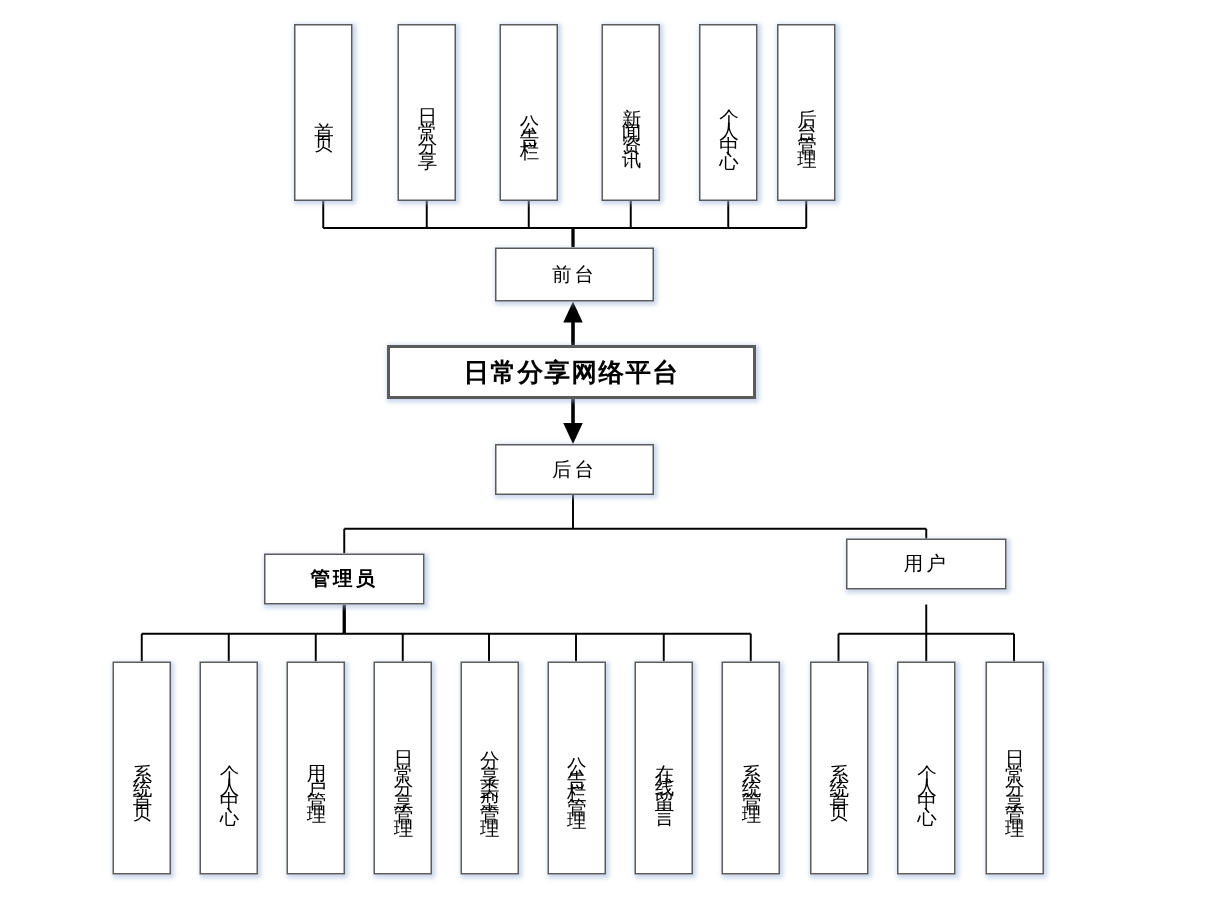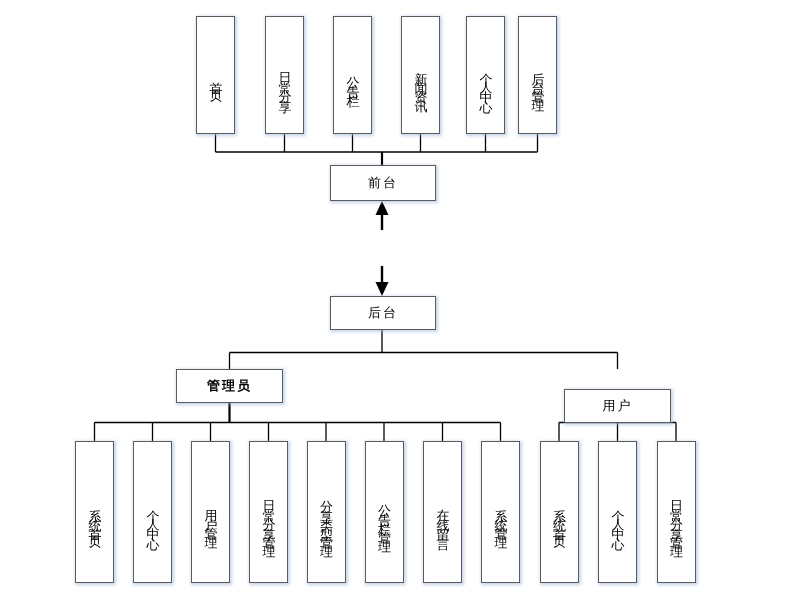--- a/index.html
+++ b/index.html
@@ -101,29 +101,32 @@
       <span>个人中心</span>
     </div>
   <div class="node vbox vtop" style="left:518px;">
       <span>后台管理</span>
     </div>
 
   <div class="node hbox" style="left:330px; top:165px; width:106px; height:36px;text-align:center;">
     <span>前台</span>
   </div>
 
+  <div class="node hbox root-box" style="left:258px; top:230px; width:246px; height:36px;">
+    <span>日常分享网络平台</span>
+  </div>
 
   <div class="node hbox" style="left:330px; top:296px; width:106px; height:34px;align-items:center;">
     <span>后台</span>
   </div>
 
   <div class="node hbox" style="left:176px; top:369px; width:107px; height:34px;font-weight:bold;">
     <span>管理员</span>
   </div>
-  <div class="node hbox" style="left:564px; top:389px; width:107px; height:34px;">
+  <div class="node hbox" style="left:564px; top:359px; width:107px; height:34px;">
     <span>用户</span>
   </div>
 
   <div class="node vbox vbot" style="left:75px;">
       <span>系统首页</span>
     </div>
   <div class="node vbox vbot" style="left:133px;">
       <span>个人中心</span>
     </div>
   <div class="node vbox vbot" style="left:191px;">

